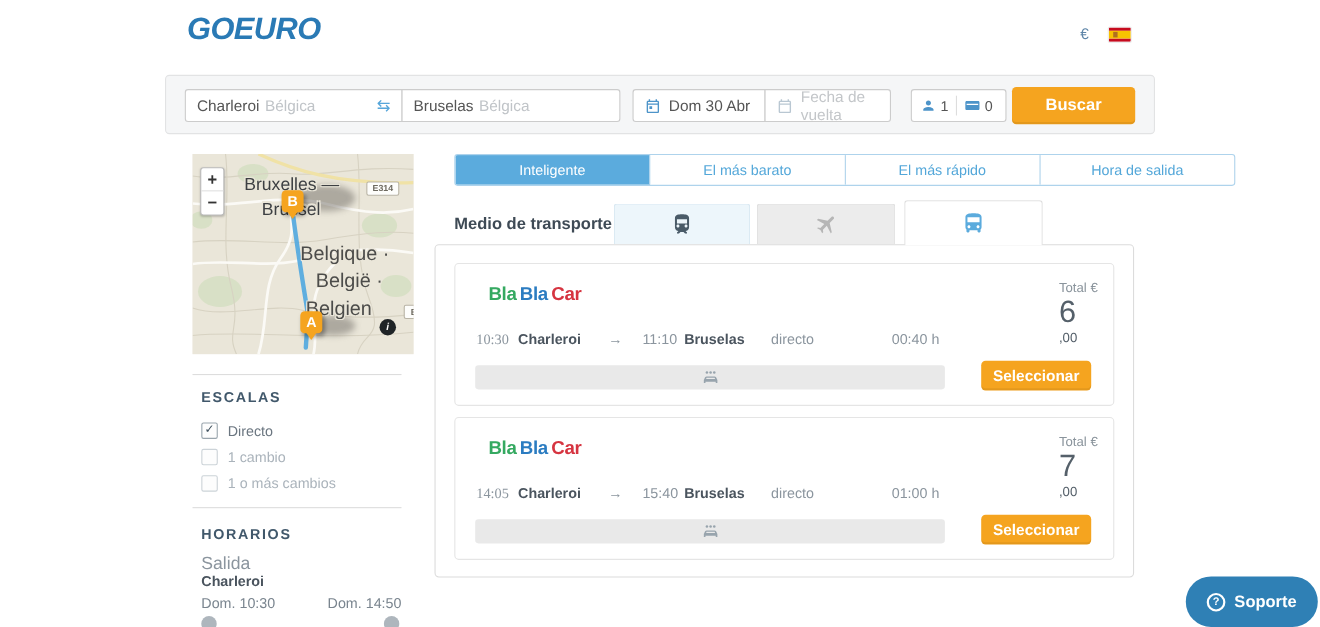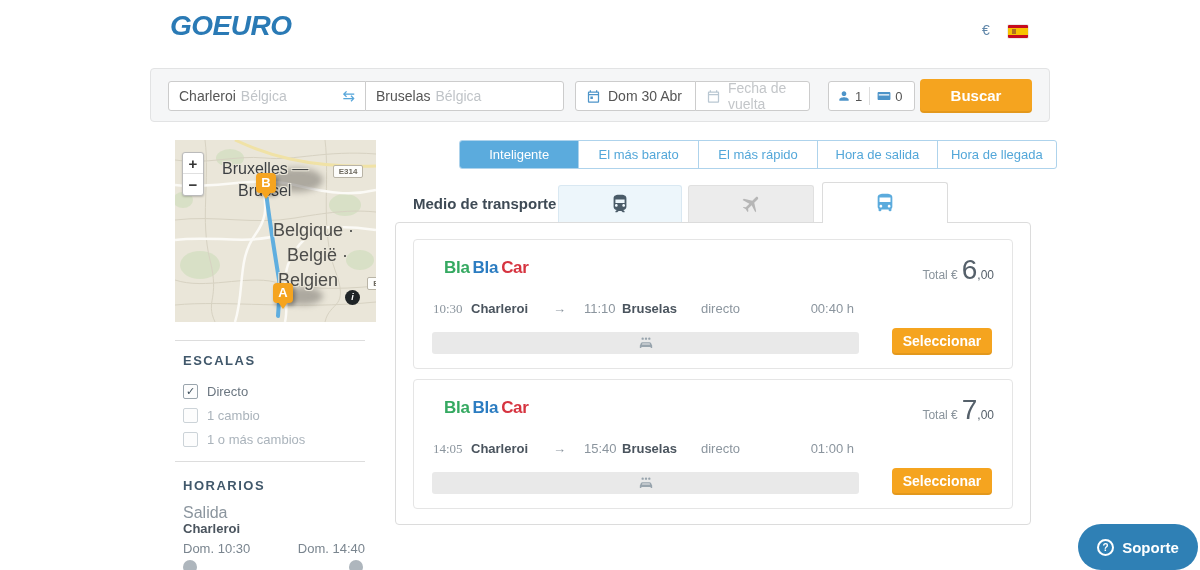--- a/index.html
+++ b/index.html
@@ -74,22 +74,22 @@
   .chk-lbl { margin-left:9px; font-size:13px; color:#aab3bb; }
   .chk-lbl.on { color:#6b7680; }
   .side-sub { position:absolute; left:183px; font-size:16px; color:#8b959e; }
   .side-city { position:absolute; left:183px; font-size:13px; font-weight:700; color:#4a545e; }
   .range-row { position:absolute; left:183px; top:541px; width:182px; display:flex;
                justify-content:space-between; font-size:13px; color:#7a858f; }
   .slider-handle { position:absolute; width:14px; height:14px; border-radius:50%; background:#aeb6bd;
                    top:560px; cursor:pointer; }
 
   
-  .sort-tabs { position:absolute; left:413px; top:140px; width:598px; height:29px; display:flex;
-               border:1px solid #aed3ec; border-radius:3px; overflow:hidden; background:#fff;margin-left:46px; }
+  .sort-tabs { position:absolute; left:413px; top:140px; width:710px; height:29px; display:flex;
+               border:1px solid #aed3ec; border-radius:3px; overflow:hidden; background:#fff; }
   .sort-tab { flex:1; text-align:center; line-height:27px; font-size:13px; color:#53a7d9;
               border-right:1px solid #aed3ec; cursor:pointer; }
   .sort-tab:last-child { border-right:none; }
   .sort-tab.active { background:#5babdd; color:#fff; }
 
   
   .transport-label { position:absolute; left:413px; top:195px; font-size:15px; font-weight:700; color:#3e4a55; }
   .mode-tab { position:absolute; display:flex; align-items:center; justify-content:center; cursor:pointer; }
   .mode-train { left:558px; top:185px; width:124px; height:37px; background:#edf6fb;
                 border:1px solid #d9e8f2; border-bottom:none; border-radius:3px 3px 0 0; color:#4a5b68; }
@@ -101,21 +101,21 @@
   .mode-plane svg { transform:rotate(45deg); }
 
   
   .results-panel { position:absolute; left:395px; top:222px; width:636px; height:303px; background:#fff;
                    border:1px solid #dcdcdc; border-radius:4px; z-index:2; }
   .result-card { position:absolute; left:17px; width:600px; height:130px; border:1px solid #e5e5e5;
                  border-radius:4px; background:#fff; }
   .card-1 { top:16px; } .card-2 { top:156px; }
   .brand { position:absolute; left:30px; top:18px; font-size:17px; font-weight:700; letter-spacing:-0.3px; }
   .brand .g { color:#35a961; } .brand .b { color:#2b7cc1; margin-left:3px; } .brand .r { color:#d63440; margin-left:3px; }
-  .total { position:absolute; right:18px; top:14px; display:flex; align-items:baseline; color:#8a949c; font-size:12px; }
+  .total { position:absolute; right:18px; top:14px; display:flex; align-items:baseline; color:#8a949c; font-size:12px;flex-direction:column; }
   .total .price { font-size:28px; color:#55606a; margin-left:4px; }
   .total .dec { font-size:12px; color:#55606a; }
   .journey { position:absolute; left:0; top:61px; width:100%; height:16px; font-size:13px; color:#8b959e; }
   .journey span { position:absolute; white-space:nowrap; }
   .j-dt { left:19px;font-family:Liberation Serif, serif; } .j-dc { left:57px; font-weight:700; color:#4a545e; }
   .j-ar { left:139px; } .j-at { left:170px; } .j-ac { left:208px; font-weight:700; color:#4a545e; }
   .j-st { left:287px; } .j-du { right:158px; }
   .mode-bar { position:absolute; left:18px; top:92px; width:427px; height:22px; background:#e9e9e9;
               border-radius:3px; display:flex; align-items:center; justify-content:center; color:#98a4ad; }
   .mode-bar svg { width:20px; height:15px; }
@@ -239,31 +239,30 @@
     <span class="chk-box"></span>
     <span class="chk-lbl">1 o más cambios</span>
   </div>
 
   <div class="divider" style="top:461px"></div>
   <div class="side-title" style="top:478px">HORARIOS</div>
   <div class="side-sub" style="top:504px">Salida</div>
   <div class="side-city" style="top:521px">Charleroi</div>
   <div class="range-row">
     <span>Dom. 10:30</span>
-    <span>Dom. 14:40</span>
+    <span>Dom. 14:50</span>
   </div>
   <div class="slider-handle" style="left:183px"></div>
   <div class="slider-handle" style="left:349px"></div>
 
   <div class="sort-tabs">
     <div class="sort-tab active">Inteligente</div>
     <div class="sort-tab">El más barato</div>
     <div class="sort-tab">El más rápido</div>
     <div class="sort-tab">Hora de salida</div>
-    <div class="sort-tab">Hora de llegada</div>
   </div>
 
   <div class="transport-label">Medio de transporte</div>
   <div class="mode-tab mode-train">
     <svg viewBox="0 0 24 24" fill="currentColor">
         <path d="M12 2c-4 0-7 .5-7 4v9c0 1.9 1.6 3.5 3.5 3.5L7 20v1h2l1.5-1.5h3L15 21h2v-1l-1.5-1.5c1.9 0 3.5-1.6 3.5-3.5V6c0-3.5-3-4-7-4zm-5 5h10v4H7V7zm1 8c-.8 0-1.5-.7-1.5-1.5S7.2 12 8 12s1.5.7 1.5 1.5S8.8 15 8 15zm8 0c-.8 0-1.5-.7-1.5-1.5S15.2 12 16 12s1.5.7 1.5 1.5S16.8 15 16 15z"></path>
       </svg>
   </div>
   <div class="mode-tab mode-plane">
     <svg viewBox="0 0 24 24" fill="currentColor">

